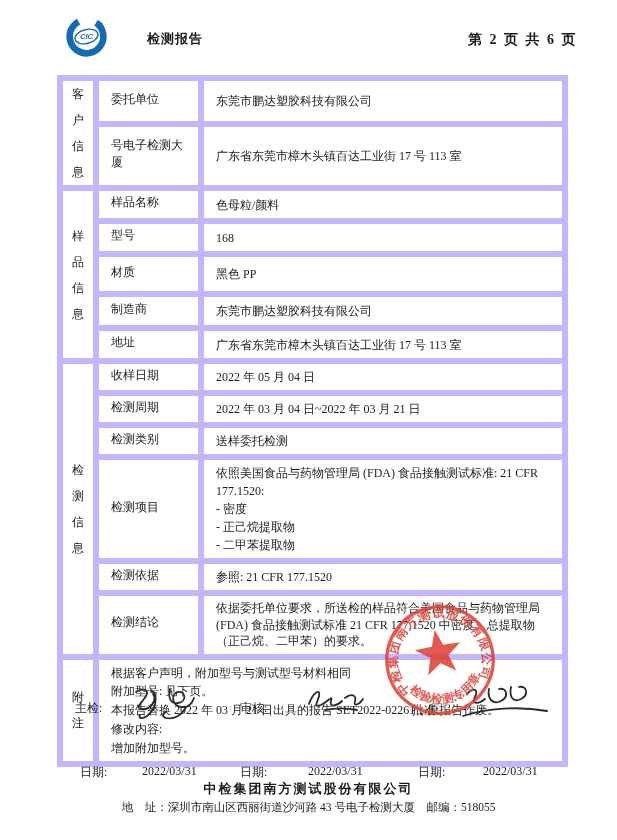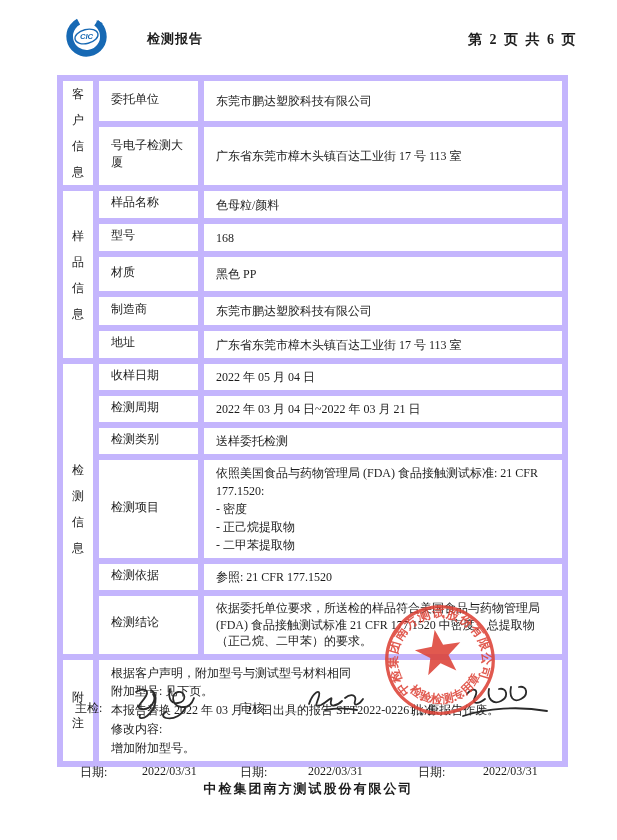--- a/index.html
+++ b/index.html
@@ -170,14 +170,15 @@
           <circle cx="66" cy="120" r="1.2"></circle>
         <circle cx="75" cy="121" r="1.2"></circle>
           <circle cx="84" cy="120" r="1.2"></circle>
           <circle cx="93" cy="117" r="1.2"></circle>
         <circle cx="102" cy="113" r="1.2"></circle>
       </g>
     </g>
   </svg>
 
   <div class="f-line f-company">中检集团南方测试股份有限公司</div>
+  <div class="f-line f-address">地　址：深圳市南山区西丽街道沙河路 43 号电子检测大厦　邮编：518055</div>
 
 </div>
 
 </body></html>

